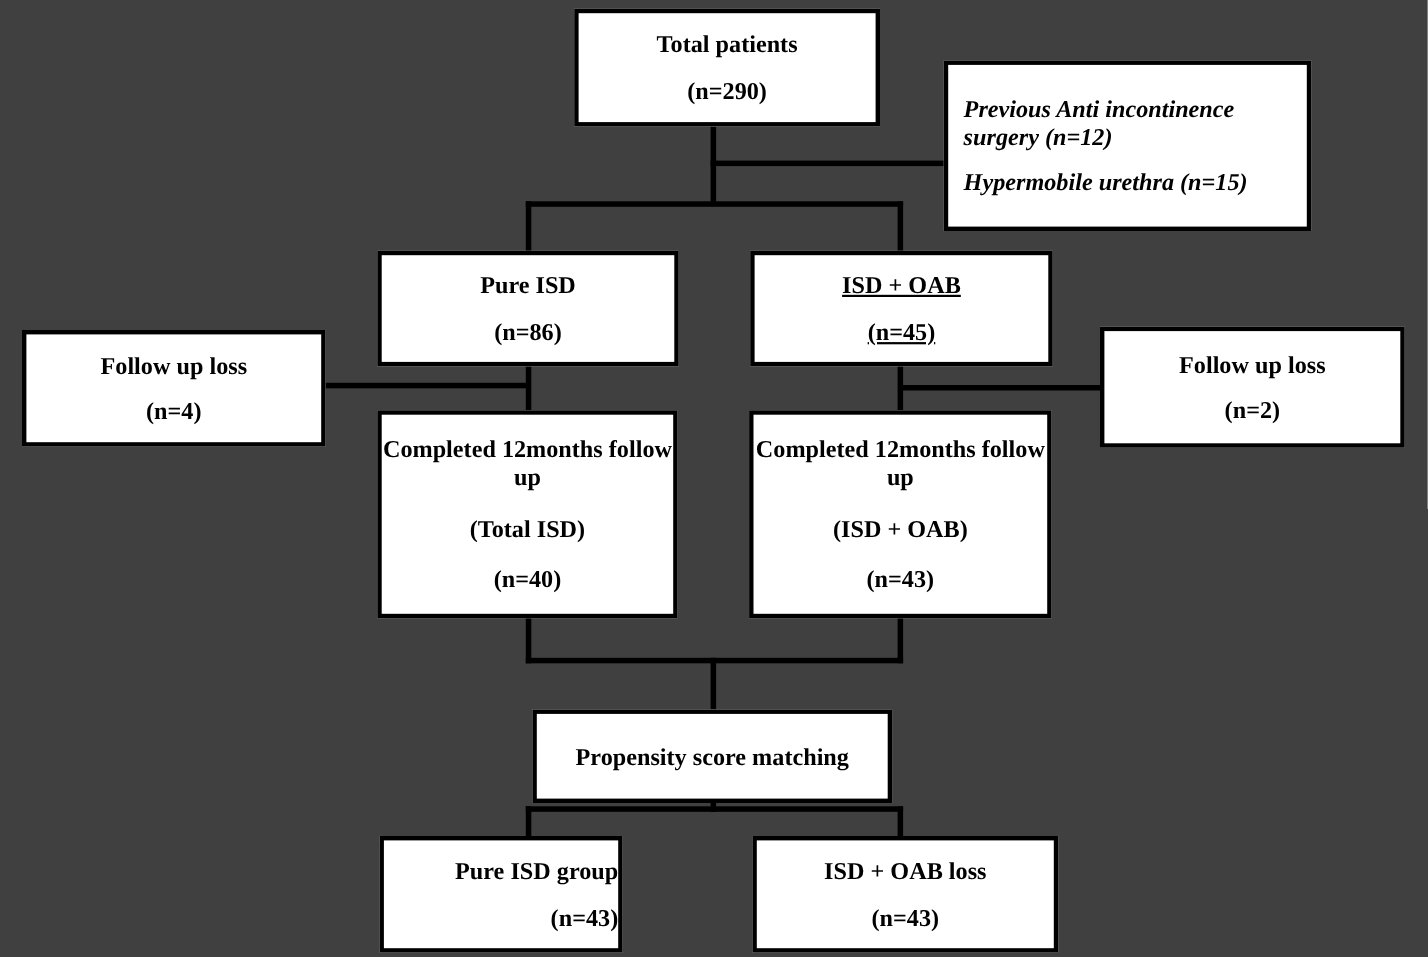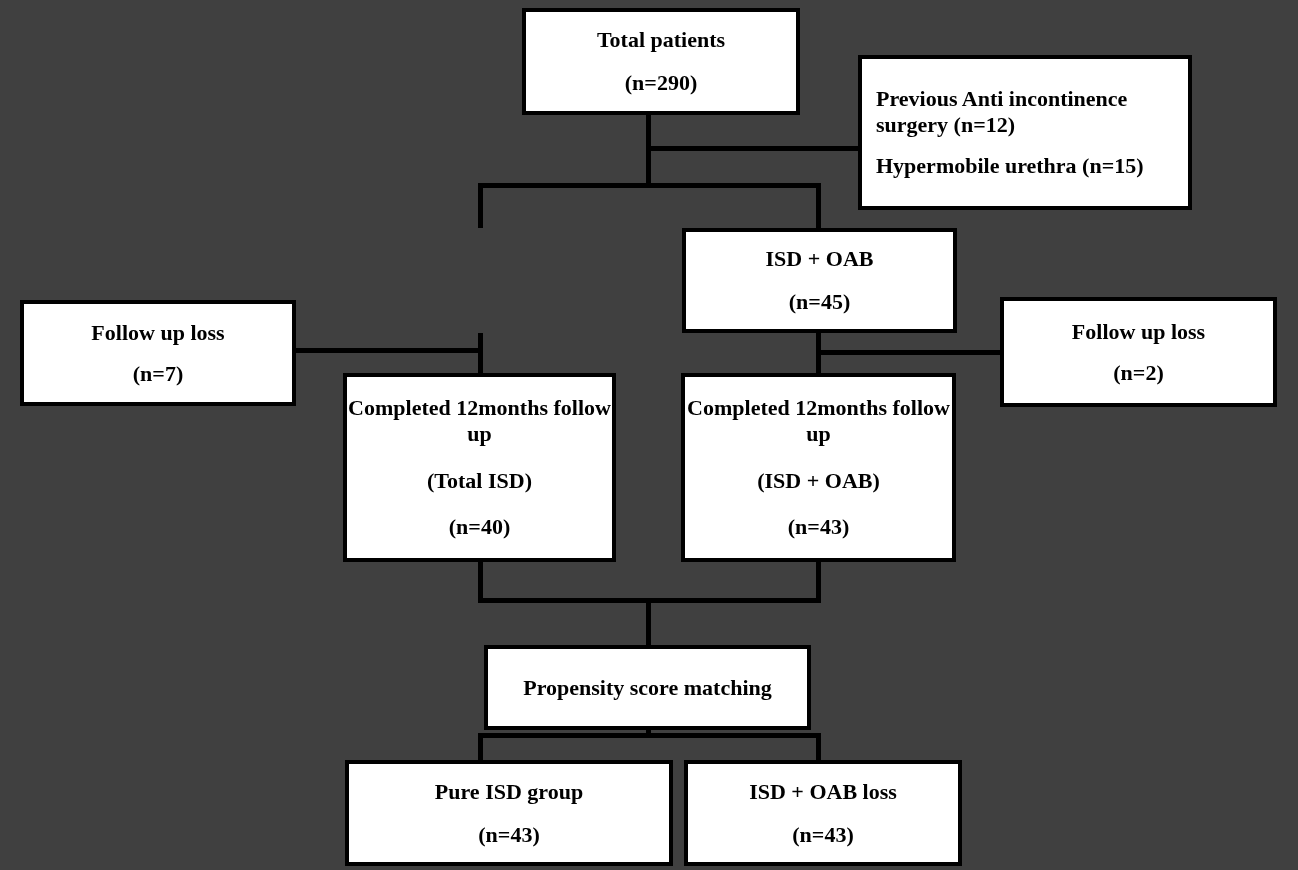--- a/index.html
+++ b/index.html
@@ -35,29 +35,29 @@
   }
   .line {
     position: absolute;
     background: #000000;
   }
 
   
   #box-total          { left: 522px; top: 8px;   width: 278px; height: 107px; row-gap: 17px; }
   #box-exclusion      { left: 858px; top: 55px;  width: 334px; height: 155px;
                         align-items: flex-start; text-align: left; padding: 0 12px 0 14px;
-                        row-gap: 15px; }
+                        row-gap: 15px; font-style: italic; }
   #box-pure-isd       { left: 343px; top: 228px; width: 274px; height: 105px; row-gap: 17px; }
-  #box-isd-oab        { left: 682px; top: 228px; width: 275px; height: 105px; row-gap: 17px; }
+  #box-isd-oab        { left: 682px; top: 228px; width: 275px; height: 105px; row-gap: 17px; text-decoration: underline; }
   #box-fu-left        { left: 20px;  top: 300px; width: 276px; height: 106px; row-gap: 15px; }
   #box-fu-right       { left: 1000px;top: 297px; width: 277px; height: 110px; row-gap: 15px; }
   #box-completed-pure { left: 343px; top: 373px; width: 273px; height: 189px; row-gap: 21px; }
   #box-completed-oab  { left: 681px; top: 373px; width: 275px; height: 189px; row-gap: 21px; }
   #box-psm            { left: 484px; top: 645px; width: 327px; height: 85px; }
-  #box-pure-group     { left: 345px; top: 760px; width: 328px; height: 106px; row-gap: 17px; }
+  #box-pure-group     { left: 345px; top: 760px; width: 221px; height: 106px; row-gap: 17px; align-items: flex-end; }
   #box-oab-group      { left: 684px; top: 760px; width: 278px; height: 106px; row-gap: 17px; }
 
   
   #ln-total-down      { left: 646px; top: 115px; width: 5px;   height: 72px; }
   #ln-to-exclusion    { left: 646px; top: 146px; width: 212px; height: 5px; }
   #ln-branch1         { left: 478px; top: 183px; width: 343px; height: 5px; }
   #ln-branch1-left    { left: 478px; top: 183px; width: 5px;   height: 45px; }
   #ln-branch1-right   { left: 816px; top: 183px; width: 5px;   height: 45px; }
   #ln-pure-down       { left: 478px; top: 333px; width: 5px;   height: 40px; }
   #ln-fu-left         { left: 294px; top: 348px; width: 187px; height: 5px; }
@@ -98,29 +98,33 @@
   <div class="box" id="box-total">
     <p>Total patients</p>
     <p>(n=290)</p>
   </div>
 
   <div class="box" id="box-exclusion">
     <p>Previous Anti incontinence surgery (n=12)</p>
     <p>Hypermobile urethra (n=15)</p>
   </div>
 
+  <div class="box" id="box-pure-isd">
+    <p>Pure ISD</p>
+    <p>(n=86)</p>
+  </div>
 
   <div class="box" id="box-isd-oab">
     <p>ISD + OAB</p>
     <p>(n=45)</p>
   </div>
 
   <div class="box" id="box-fu-left">
     <p>Follow up loss</p>
-    <p>(n=7)</p>
+    <p>(n=4)</p>
   </div>
 
   <div class="box" id="box-fu-right">
     <p>Follow up loss</p>
     <p>(n=2)</p>
   </div>
 
   <div class="box" id="box-completed-pure">
     <p>Completed 12months follow up</p>
     <p>(Total ISD)</p>

